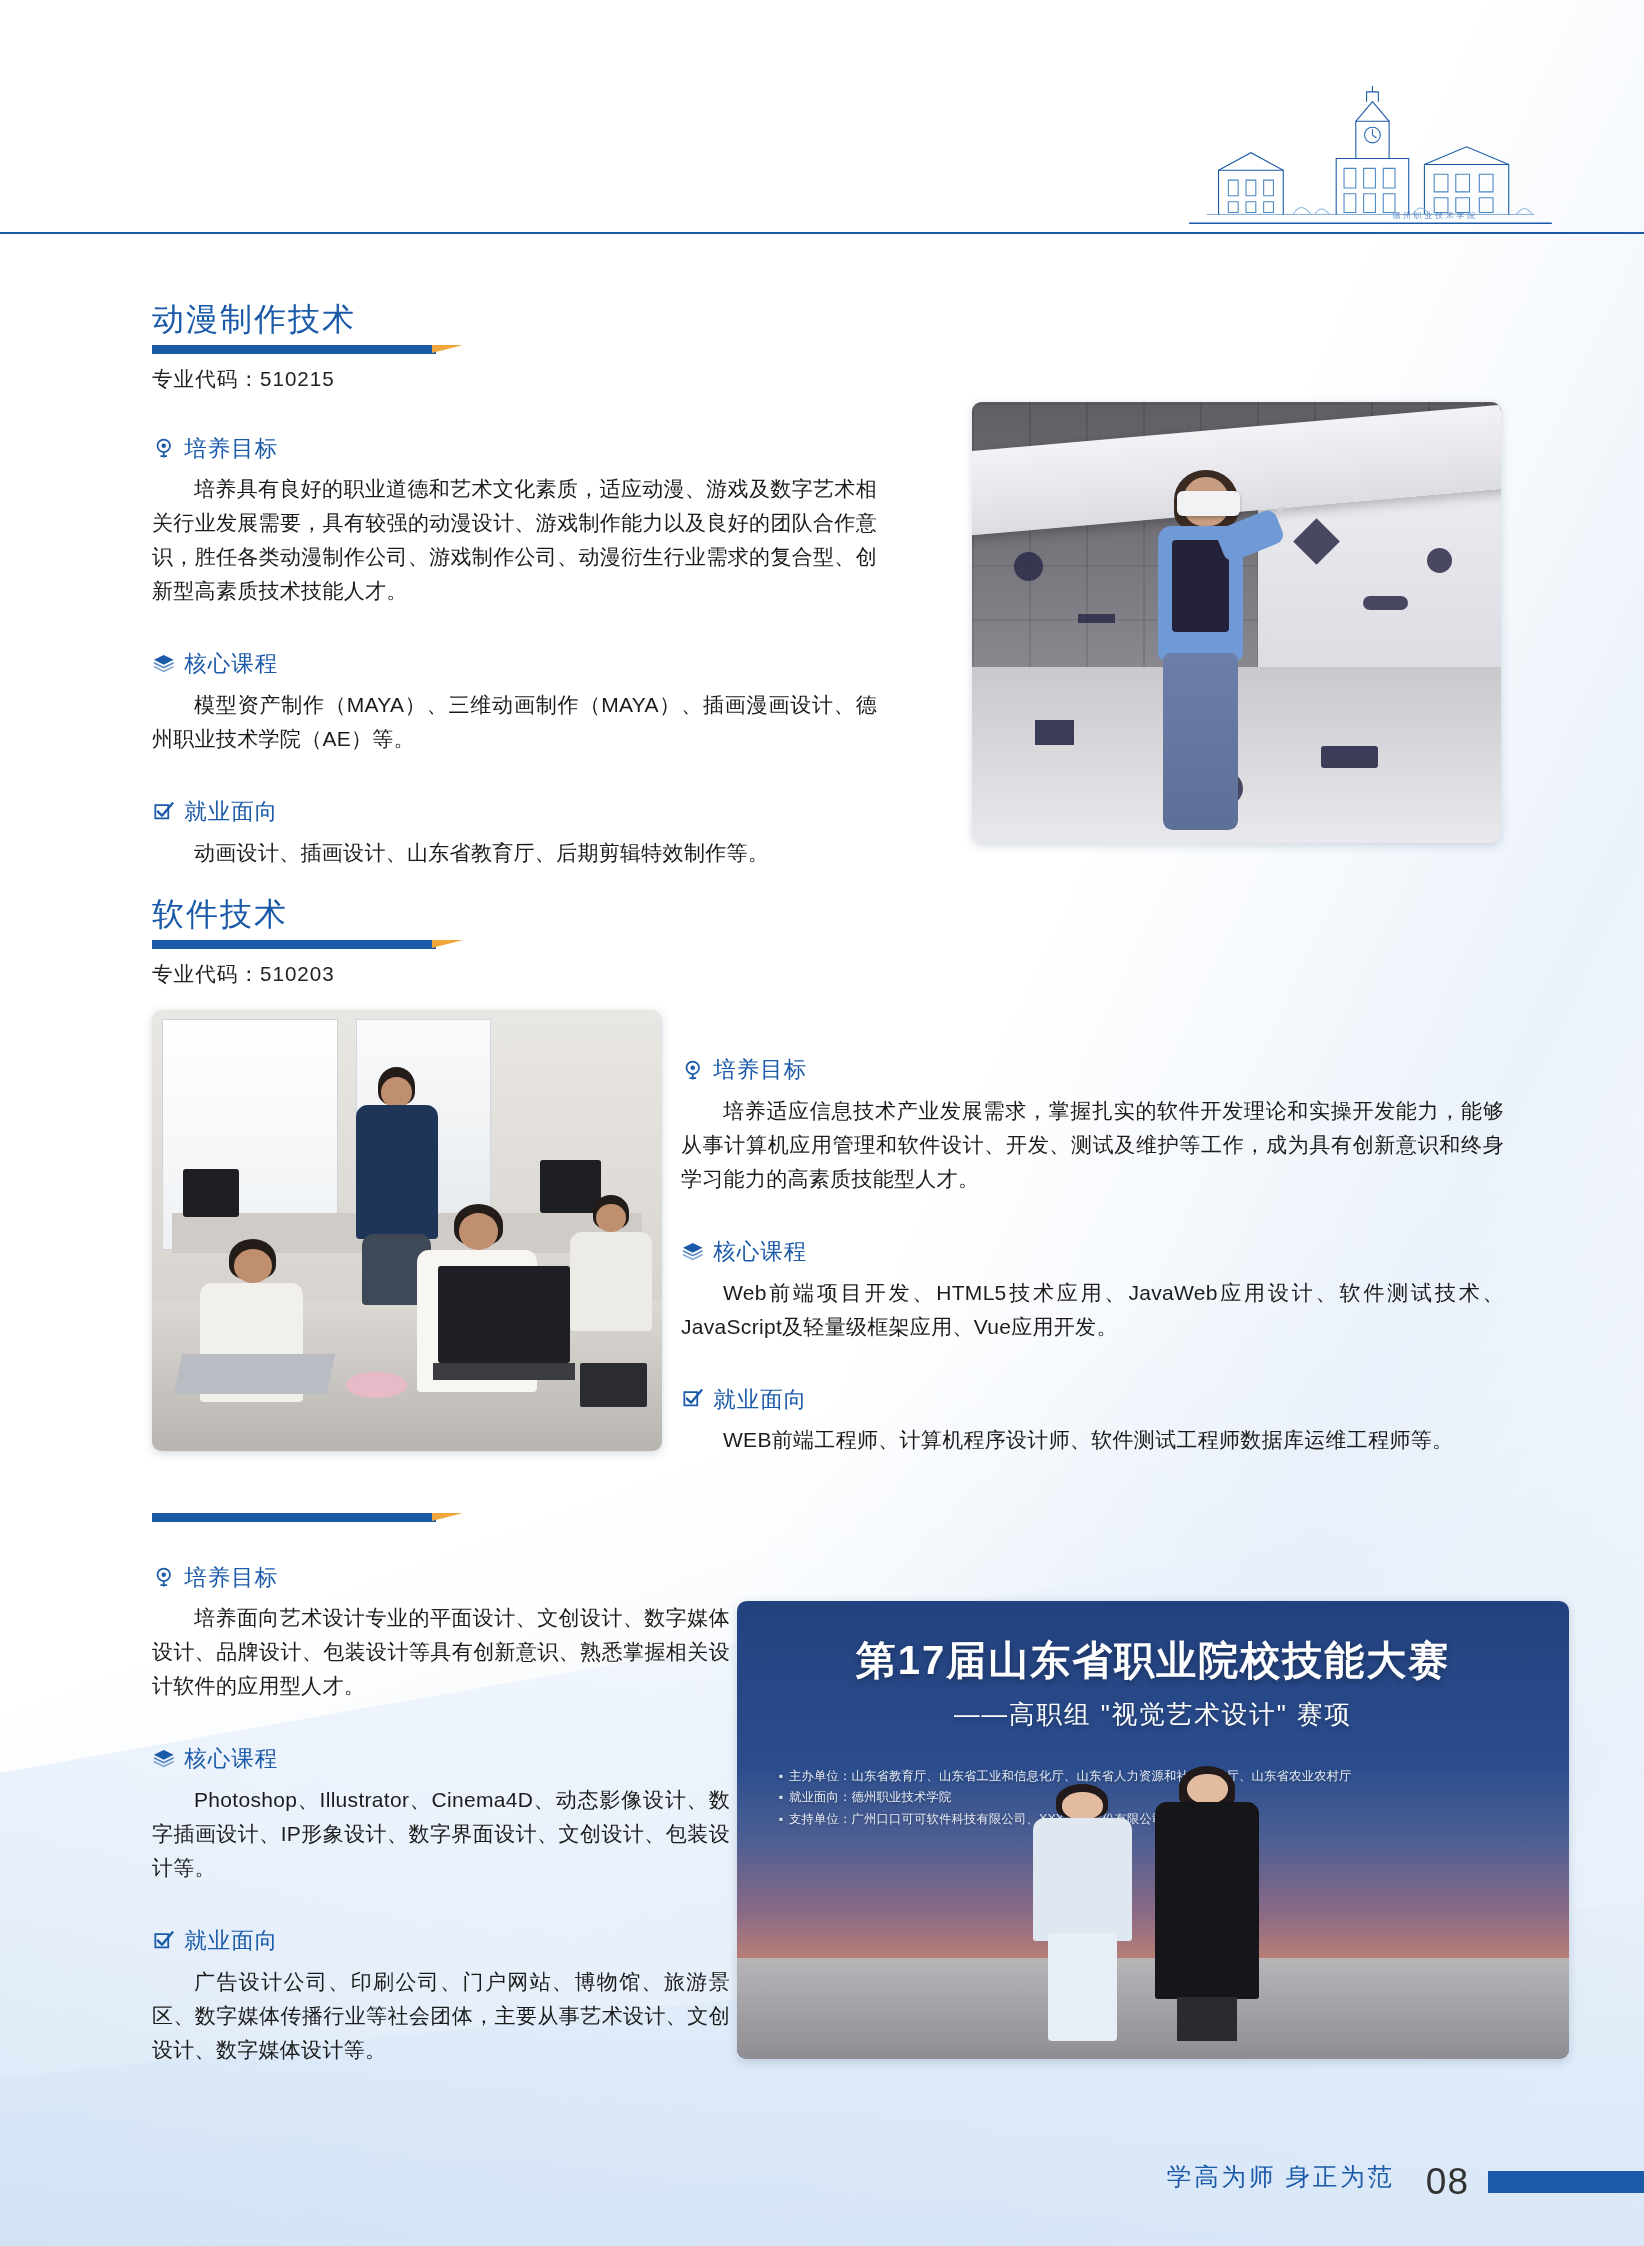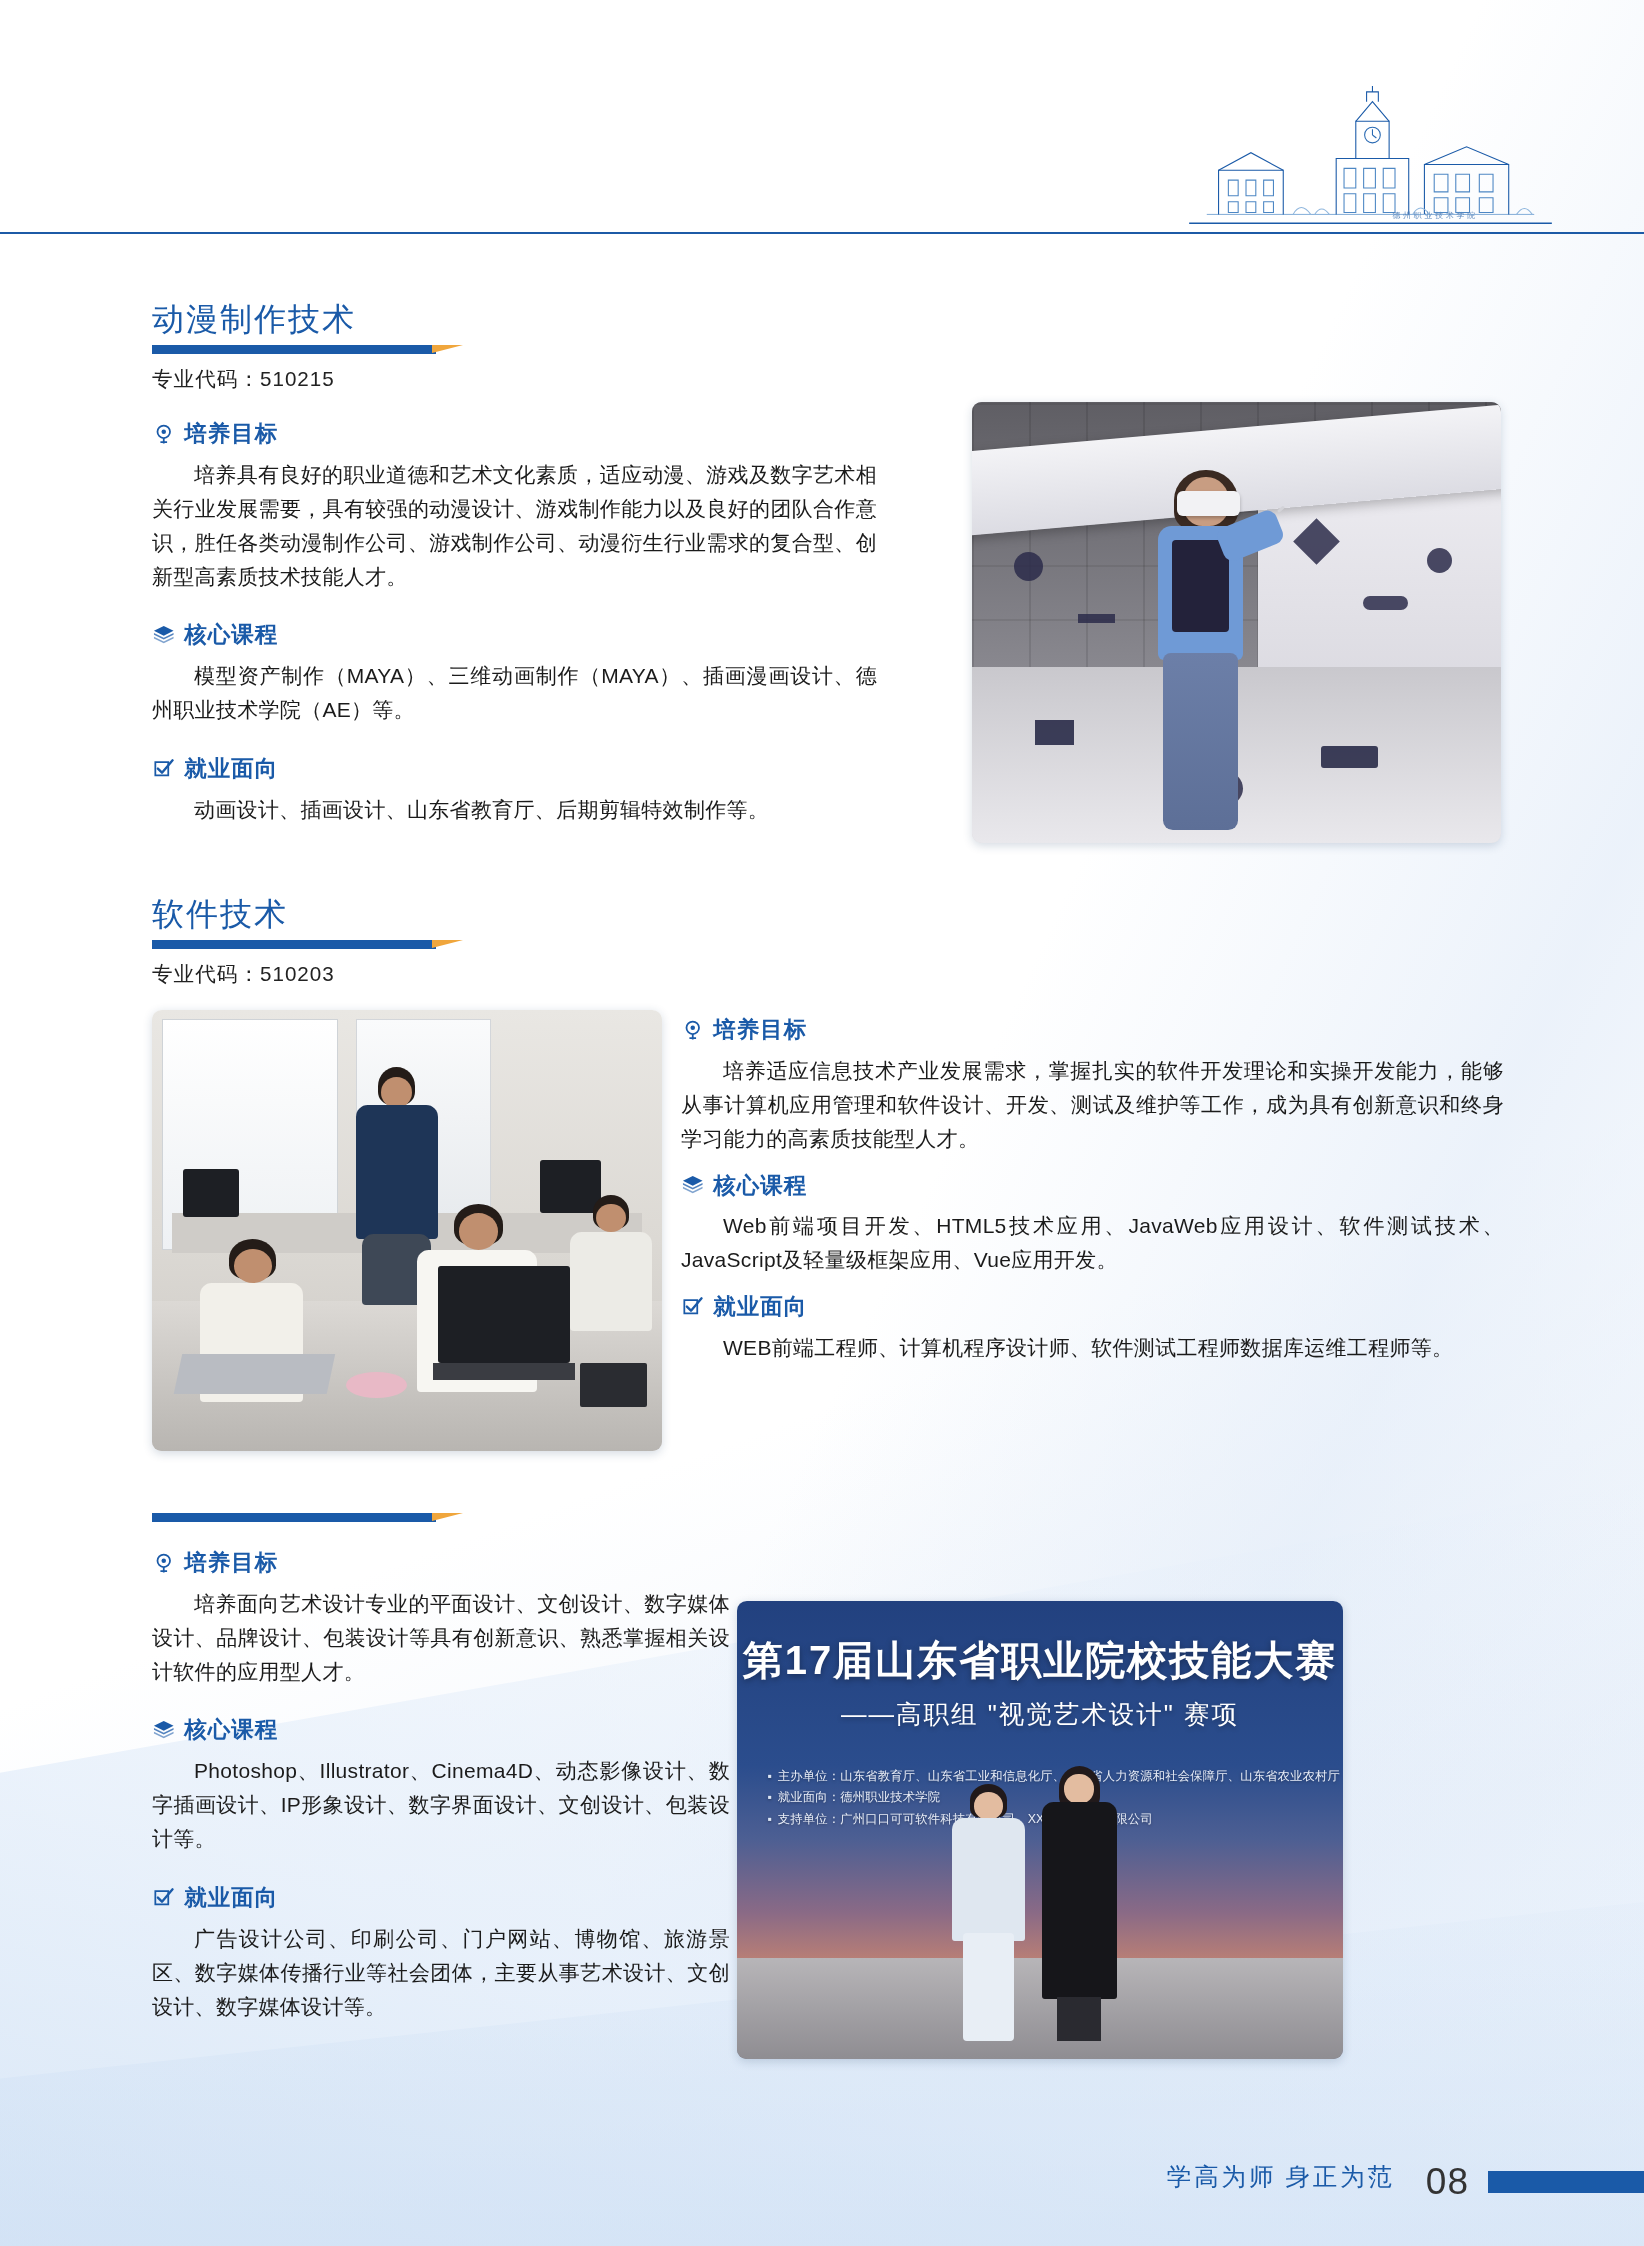--- a/index.html
+++ b/index.html
@@ -105,22 +105,23 @@
   
   .sub {
     margin-top: 25.5px;
   }
   .sub-head {
     display: flex;
     align-items: center;
     gap: 8.8px;
     color: #1a5aa8;
     font-size: 22.5px;
-    font-weight: bold;
+    font-weight: normal;
     letter-spacing: 1px;
+    margin-top: 40px;
   }
   .sub-head .ico {
     width: 23.5px;
     height: 23.5px;
     display: inline-flex;
     align-items: center;
     justify-content: center;
   }
   .sub-body {
     margin-top: 8.8px;
@@ -605,21 +606,21 @@
             <path d="M3.4 5.2 h13.2 v13.6 H3.4z"></path>
             <path d="M6 11.8 l4.2 4.2 L21 3.4" stroke-width="2.4" stroke-linecap="round" stroke-linejoin="round"></path>
           </svg>
         </span>
         <span>就业面向</span>
       </div>
       <div class="sub-body">广告设计公司、印刷公司、门户网站、博物馆、旅游景区、数字媒体传播行业等社会团体，主要从事艺术设计、文创设计、数字媒体设计等。</div>
     </div>
   </div>
 
-  <div class="photo" style="left:737px; top:1601px; width:606px; height:458px;">
+  <div class="photo" style="left:737px; top:1601px; width:832px; height:458px;">
     <div class="p3-bg"></div>
     <div class="p3-floor"></div>
     <div class="p3-title">第17届山东省职业院校技能大赛</div>
     <div class="p3-sub">——高职组 "视觉艺术设计" 赛项</div>
     <div class="p3-org">
       <div><span class="bullet">▪</span><span>主办单位：山东省教育厅、山东省工业和信息化厅、山东省人力资源和社会保障厅、山东省农业农村厅</span></div>
       <div><span class="bullet">▪</span><span>就业面向：德州职业技术学院</span></div>
       <div><span class="bullet">▪</span><span>支持单位：广州口口可可软件科技有限公司、XXXXXX股份有限公司</span></div>
     </div>
 

